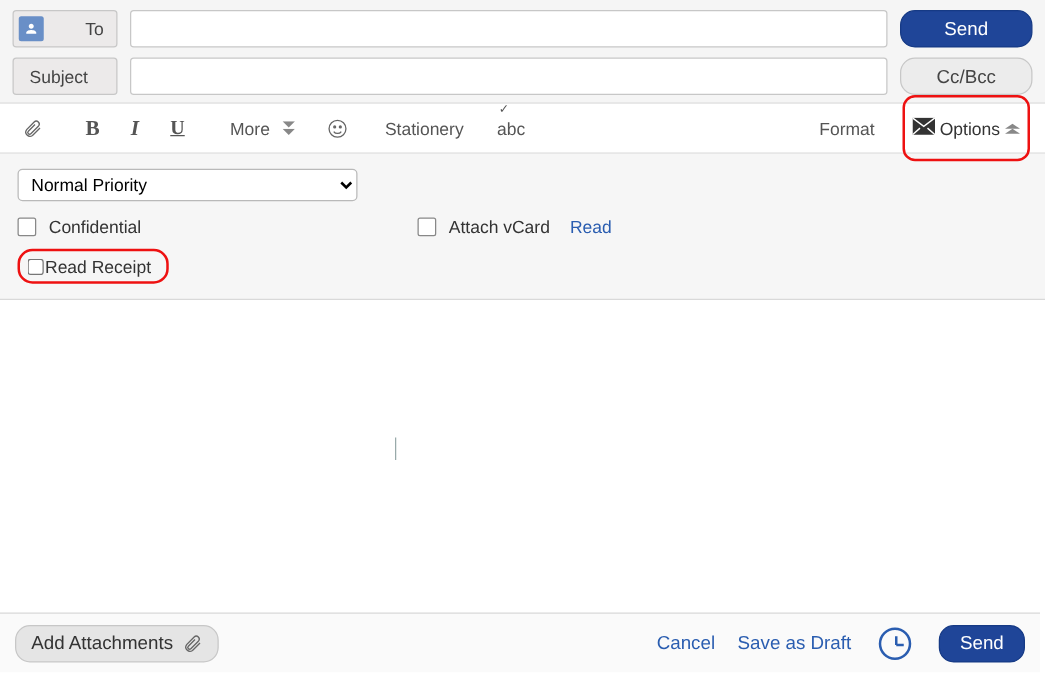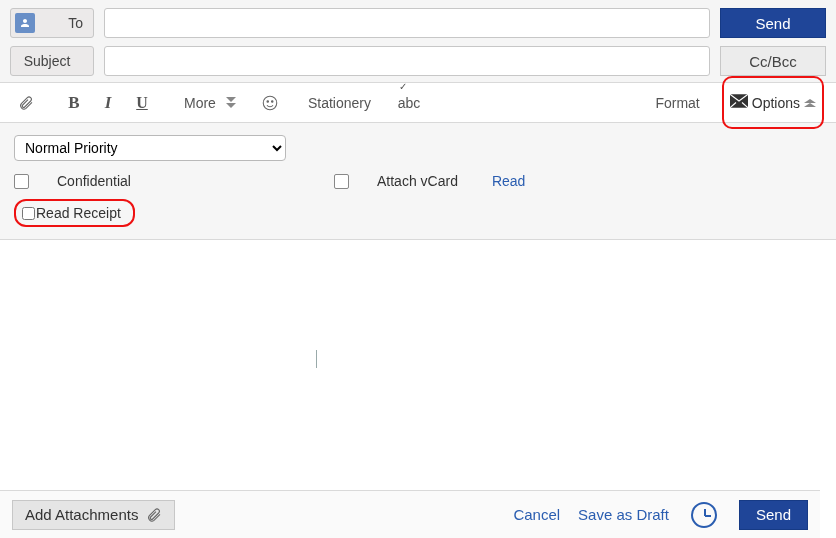--- a/index.html
+++ b/index.html
@@ -62,21 +62,21 @@
     border: 1px solid #c7c7c7;
     border-radius: 3px;
     background: #fff;
     padding: 0 8px;
     font-size: 14px;
     outline: none;
   }
 
   .btn {
     height: 30px;
-    border-radius: 0;
+    border-radius: 12px;
     border: 1px solid transparent;
     font-size: 15px;
     cursor: pointer;
     display: inline-flex;
     align-items: center;
     justify-content: center;
   }
   .btn-send-top {
     width: 106px;
     background: #1f4598;
@@ -154,21 +154,21 @@
   }
   .opts-row {
     display: flex;
     align-items: center;
     margin-top: 12px;
     gap: 40px;
   }
   .chk {
     display: inline-flex;
     align-items: center;
-    gap: 28px;
+    gap: 10px;
     color: #333;
     font-size: 14px;
   }
   .chk input[type=checkbox] {
     width: 15px;
     height: 15px;
     appearance: none;
     border: 1.5px solid #888;
     border-radius: 2px;
     background: #fff;
@@ -198,21 +198,21 @@
     left: 316px;
     top: 110px;
     width: 1px;
     height: 18px;
     background: #9aa;
   }
 
   
   .footer {
     position: absolute;
-    left: 0; right: 16px; bottom: 0;
+    left: 0; right: 4px; bottom: 0;
     height: 48px;
     border-top: 1px solid #d9d9d9;
     background: #fafafa;
     display: flex;
     align-items: center;
     padding: 0 12px;
     gap: 18px;
   }
   .btn-attach {
     background: #e5e5e5;

